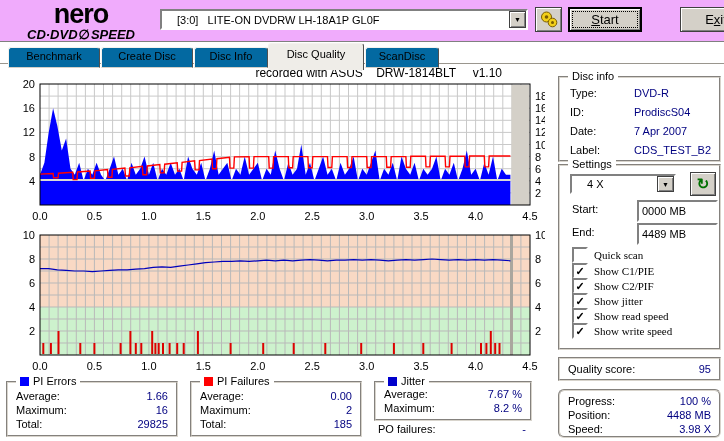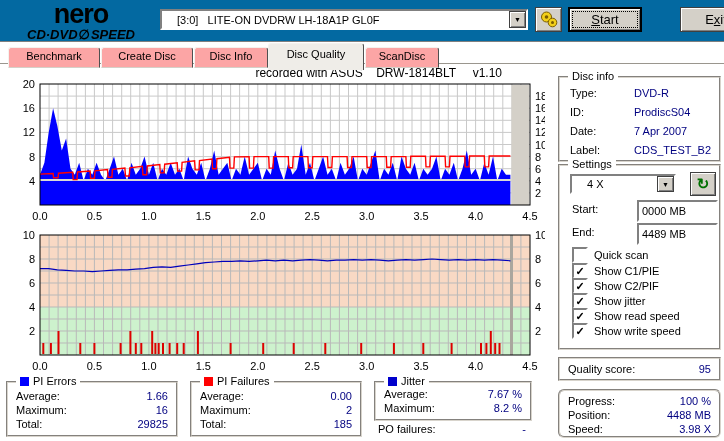--- a/index.html
+++ b/index.html
@@ -1,39 +1,39 @@
 <!DOCTYPE html>
 <html><head>
 <meta charset="utf-8">
 <style>
   html,body{margin:0;padding:0;}
   body{font-family:"Liberation Sans",sans-serif;font-size:11px;color:#000;}
   .window{position:relative;width:724px;height:441px;background:#ffffff;overflow:hidden;}
   
-  .topbar{position:absolute;left:0;top:0;width:724px;height:41px;background:#0369a1;
+  .topbar{position:absolute;left:0;top:0;width:724px;height:41px;background:#f0abfc;
           border-bottom:1px solid #808080;box-shadow:0 1px 0 #ffffff;}
   .logo{position:absolute;left:6px;top:0px;width:150px;text-align:center;line-height:1;}
   .logo1{font-size:27px;font-weight:bold;letter-spacing:-1px;margin-top:1px;}
   .logo2{font-size:13px;font-weight:bold;font-style:italic;letter-spacing:0px;margin-top:0px;}
   .logo2 .disc{font-style:normal;font-weight:bold;padding:0 1px;}
   .combo{position:absolute;left:160px;top:9px;width:368px;height:21px;background:#fff;
          border:2px solid;border-color:#808080 #ffffff #ffffff #808080;display:flex;align-items:center;box-sizing:border-box;}
   .combo-text{flex:1;padding-left:15px;white-space:pre;overflow:hidden;}
   .combo-btn{width:17px;height:100%;background:#d4d0c8;border:1px solid #404040;
              box-shadow:inset 1px 1px 0 #fff, inset -1px -1px 0 #808080;
              font-size:7px;display:flex;align-items:center;justify-content:center;box-sizing:border-box;}
   .btn3d{background:#d4d0c8;border:1px solid #404040;box-shadow:inset 1px 1px 0 #ffffff, inset -1px -1px 0 #808080;
          font-family:"Liberation Sans",sans-serif;font-size:13px;color:#000;position:absolute;cursor:default;}
   .iconbtn{left:535px;top:7px;width:27px;height:25px;padding:0;display:flex;align-items:center;justify-content:center;}
   .startbtn{left:568px;top:7px;width:74px;height:25px;border:2px solid #000;outline:1px dotted #000;outline-offset:-5px;}
   .exitbtn{left:680px;top:7px;width:72px;height:25px;}
   .accel{text-decoration:underline;}
   
   .paneline{position:absolute;left:0;top:63px;width:724px;height:1px;background:#9a968e;z-index:1;}
-  .tab{position:absolute;top:47px;height:17px;background:#fca5a5;border:1px solid;border-color:#f4f2ee #505050 #d4d0c8 #f4f2ee;
+  .tab{position:absolute;top:47px;height:17px;background:#0369a1;border:1px solid;border-color:#f4f2ee #505050 #d4d0c8 #f4f2ee;
        border-radius:3px 3px 0 0;text-align:center;padding-top:2px;box-sizing:content-box;z-index:2;}
   .tab.active{top:43px;height:22px;background:#efede8;padding-top:4px;z-index:3;border-bottom:none;}
   
   .rec-header{position:absolute;left:40px;top:66px;width:462px;text-align:right;white-space:pre;font-size:12px;z-index:2;}
   .chart{position:absolute;left:0;z-index:1;}
   #chart-top{top:63px;}
   #chart-bottom{top:228px;}
   .chart svg text{font-family:"Liberation Sans",sans-serif;font-size:11px;fill:#000;}
   
   .groupbox{position:absolute;border:2px groove #d8d4cc;box-sizing:border-box;background:transparent;}
@@ -46,21 +46,21 @@
   .inforow{display:flex;padding-left:10px;line-height:19px;}
   .inforow .lbl{width:64px;}
   .inforow .val{color:#000080;}
   
   .setcombo{position:absolute;left:10px;top:8px;width:106px;height:20px;background:#fff;border:2px solid;
             border-color:#808080 #fff #fff #808080;display:flex;align-items:center;box-sizing:border-box;}
   .refreshbtn{left:130px;top:6px;width:26px;height:24px;color:#007000;font-size:15px;font-weight:bold;padding:0;}
   .setrow{position:absolute;left:12px;display:flex;align-items:center;}
   .setrow input{position:absolute;left:65px;top:-3px;width:74px;height:18px;border:2px solid;border-color:#808080 #fff #fff #808080;
                 font-family:"Liberation Sans",sans-serif;font-size:11px;padding:0 0 0 3px;background:#fff;box-sizing:content-box;}
-  .cbrow{position:absolute;left:12px;display:flex;align-items:center;gap:6px;height:14px;}
+  .cbrow{position:absolute;left:12px;display:flex;align-items:center;gap:6px;height:14px;font-family:Liberation Serif, serif;}
   .cb{width:12px;height:12px;background:#fff;border:2px solid;border-color:#808080 #fff #fff #808080;
       display:flex;align-items:center;justify-content:center;font-size:11px;font-weight:bold;line-height:10px;box-sizing:content-box;}
   .advbtn{left:64px;top:159px;width:90px;height:21px;}
   
   .porow{position:absolute;left:378px;top:423px;width:148px;display:flex;justify-content:space-between;}
   .porow .val{color:#000080;}
 </style>
 </head>
 <body>
 

